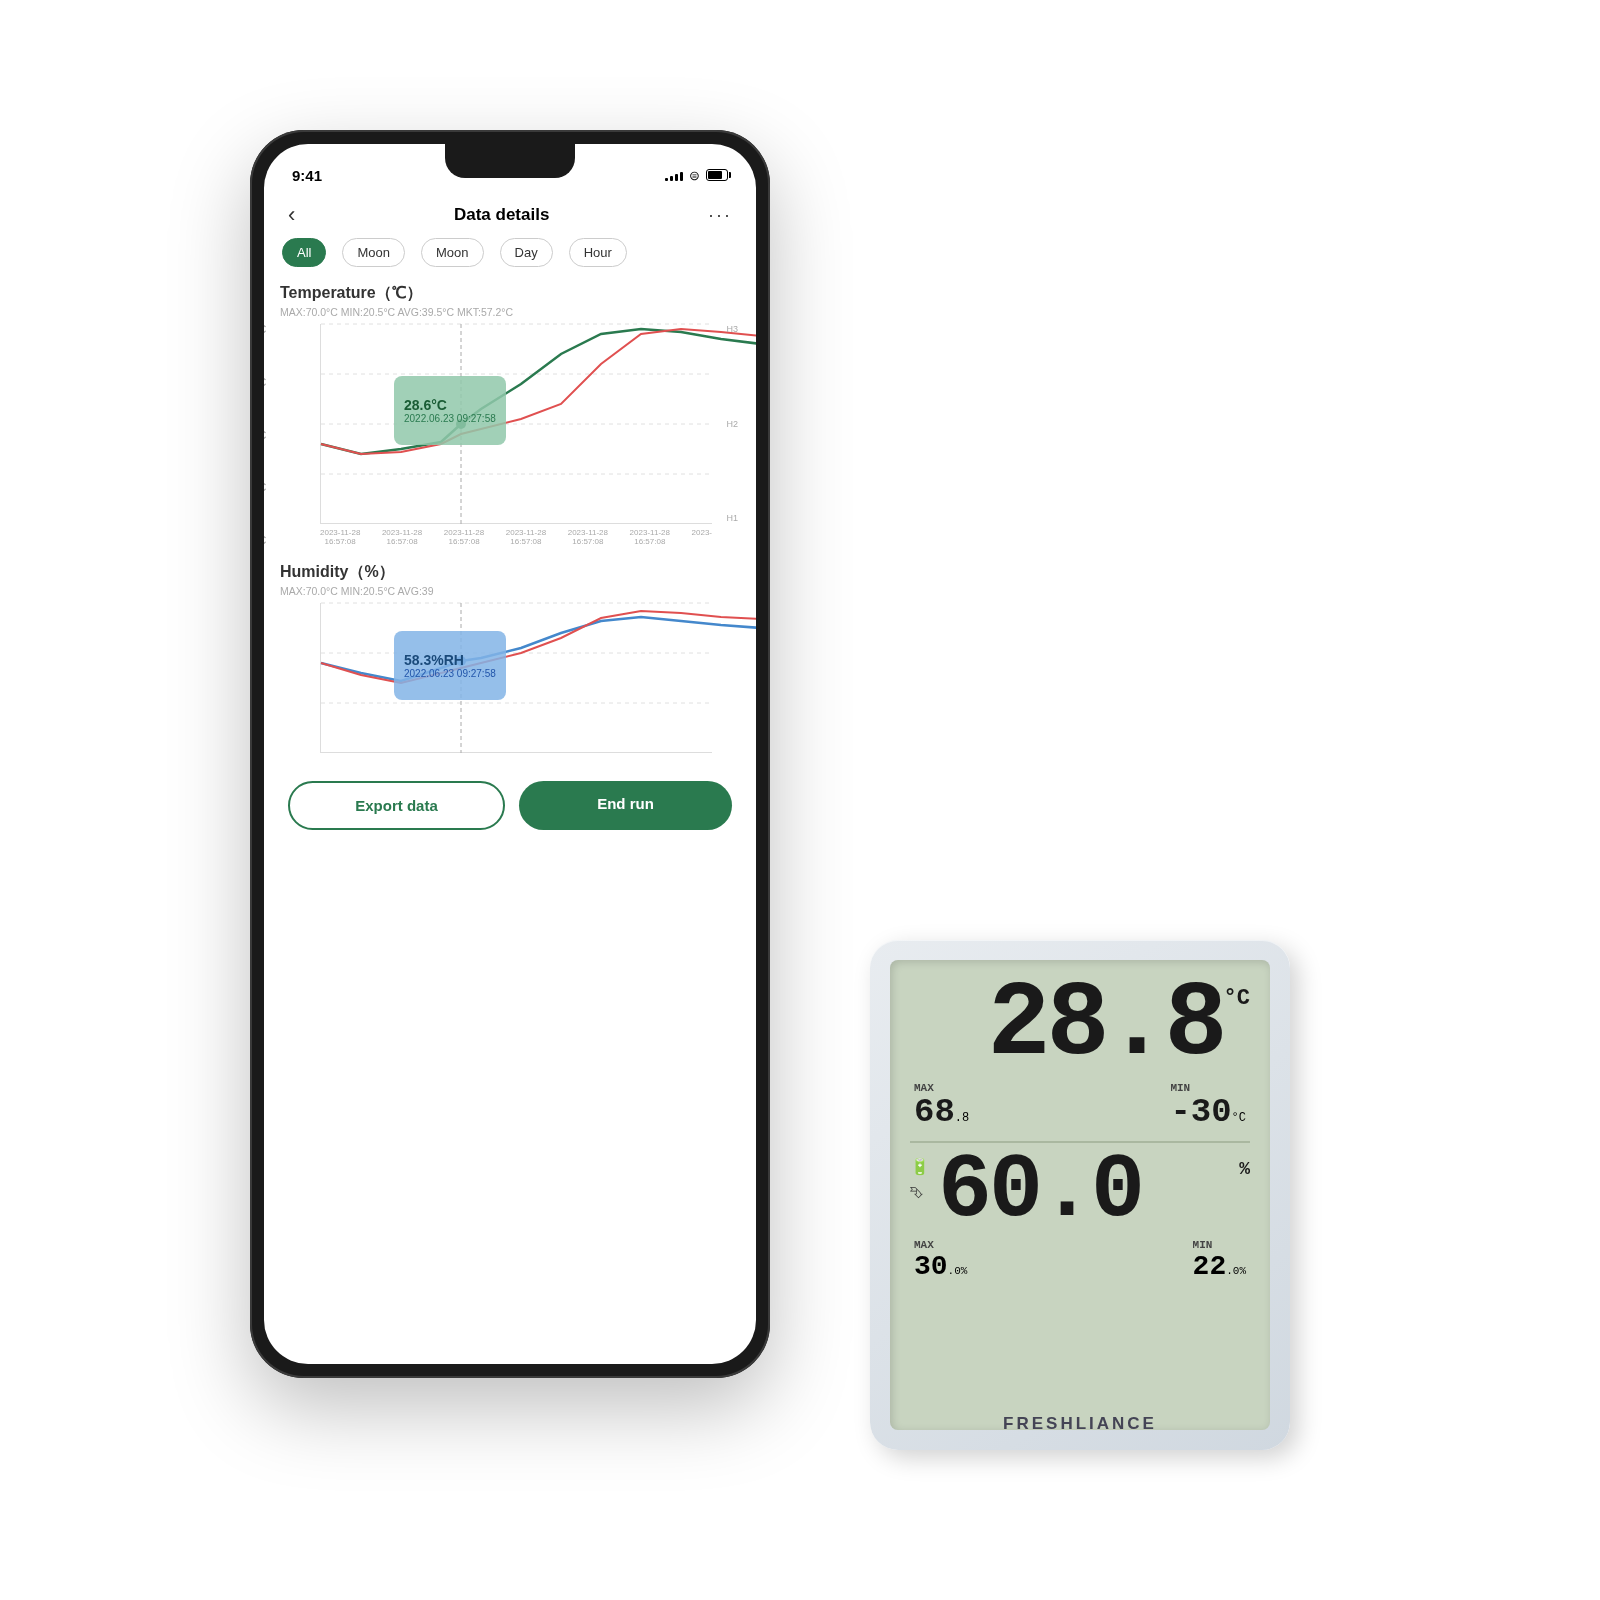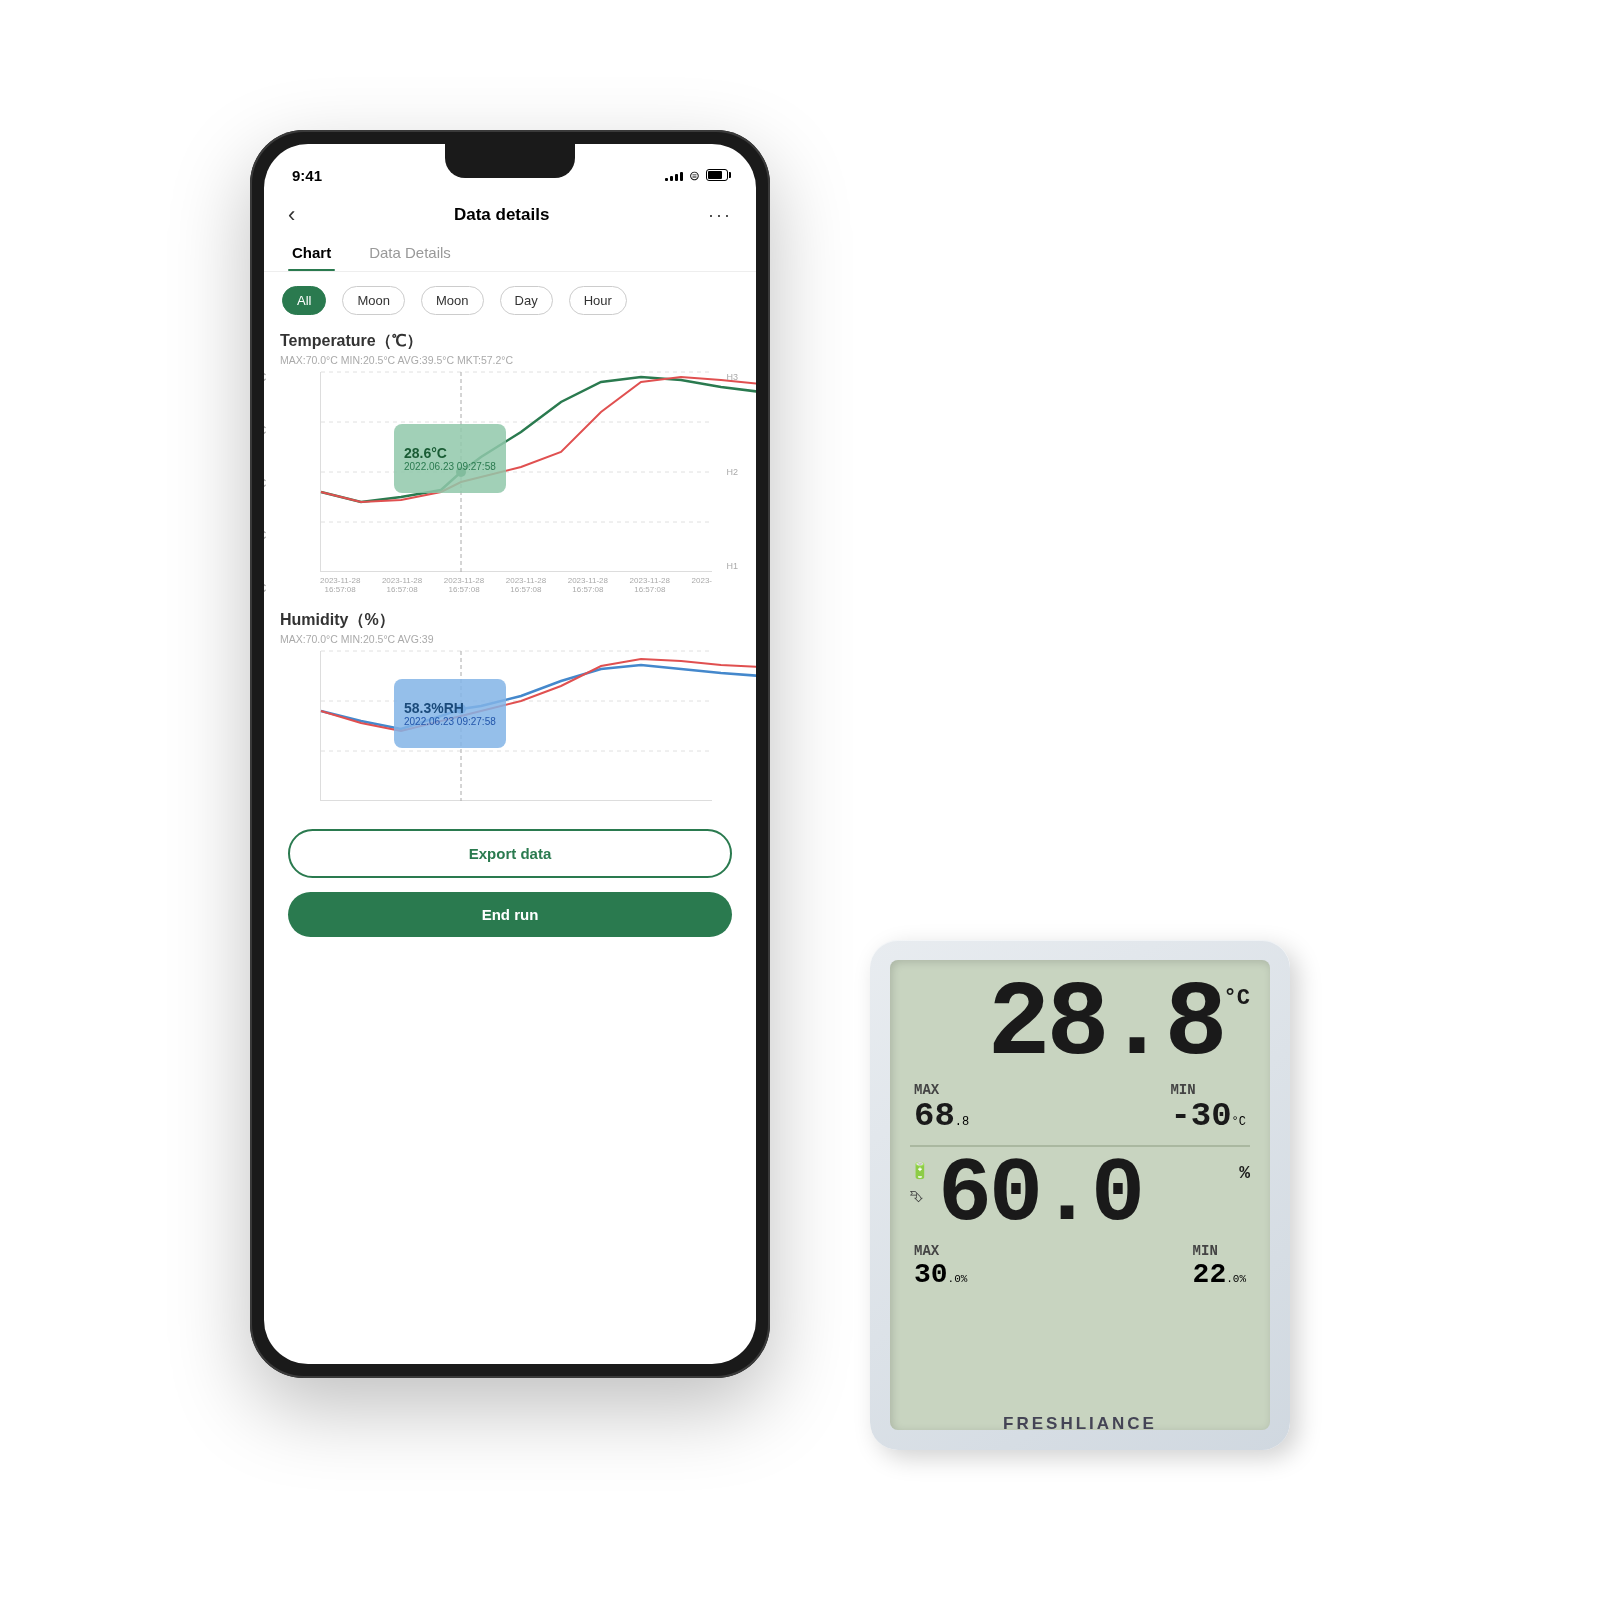--- a/index.html
+++ b/index.html
@@ -310,21 +310,20 @@
     .humidity-section {
       padding: 0 16px;
     }
 
     
     .footer-btns {
       display: flex;
       gap: 14px;
       padding: 18px 24px 24px;
       margin-top: 10px;
-      flex-direction: column;
     }
 
     .btn-export {
       flex: 1;
       padding: 14px;
       border: 2px solid #2a7a4f;
       background: #fff;
       color: #2a7a4f;
       border-radius: 30px;
       font-size: 15px;
@@ -411,21 +410,21 @@
       padding: 4px 4px;
       margin-top: 2px;
     }
 
     .sub-block {
       display: flex;
       flex-direction: column;
     }
 
     .sub-label {
-      font-size: 14px;
+      font-size: 11px;
       color: #444;
       font-weight: 600;
       font-family: 'Courier New', monospace;
     }
 
     .sub-value {
       font-size: 34px;
       font-weight: 900;
       color: #1a1a1a;
       font-family: 'Courier New', monospace;
@@ -524,24 +523,20 @@
           </div>
         </div>
       </div>
 
       <div class="app-header">
         <span class="back-btn">‹</span>
         <span class="header-title">Data details</span>
         <span class="more-btn">···</span>
       </div>
 
-      <div class="main-tabs">
-        <div class="main-tab active">Chart</div>
-        <div class="main-tab">Data Details</div>
-      </div>
 
       <div class="time-filter">
         <div class="filter-btn active">All</div>
         <div class="filter-btn">Moon</div>
         <div class="filter-btn">Moon</div>
         <div class="filter-btn">Day</div>
         <div class="filter-btn">Hour</div>
       </div>
 
       <div class="chart-section">

